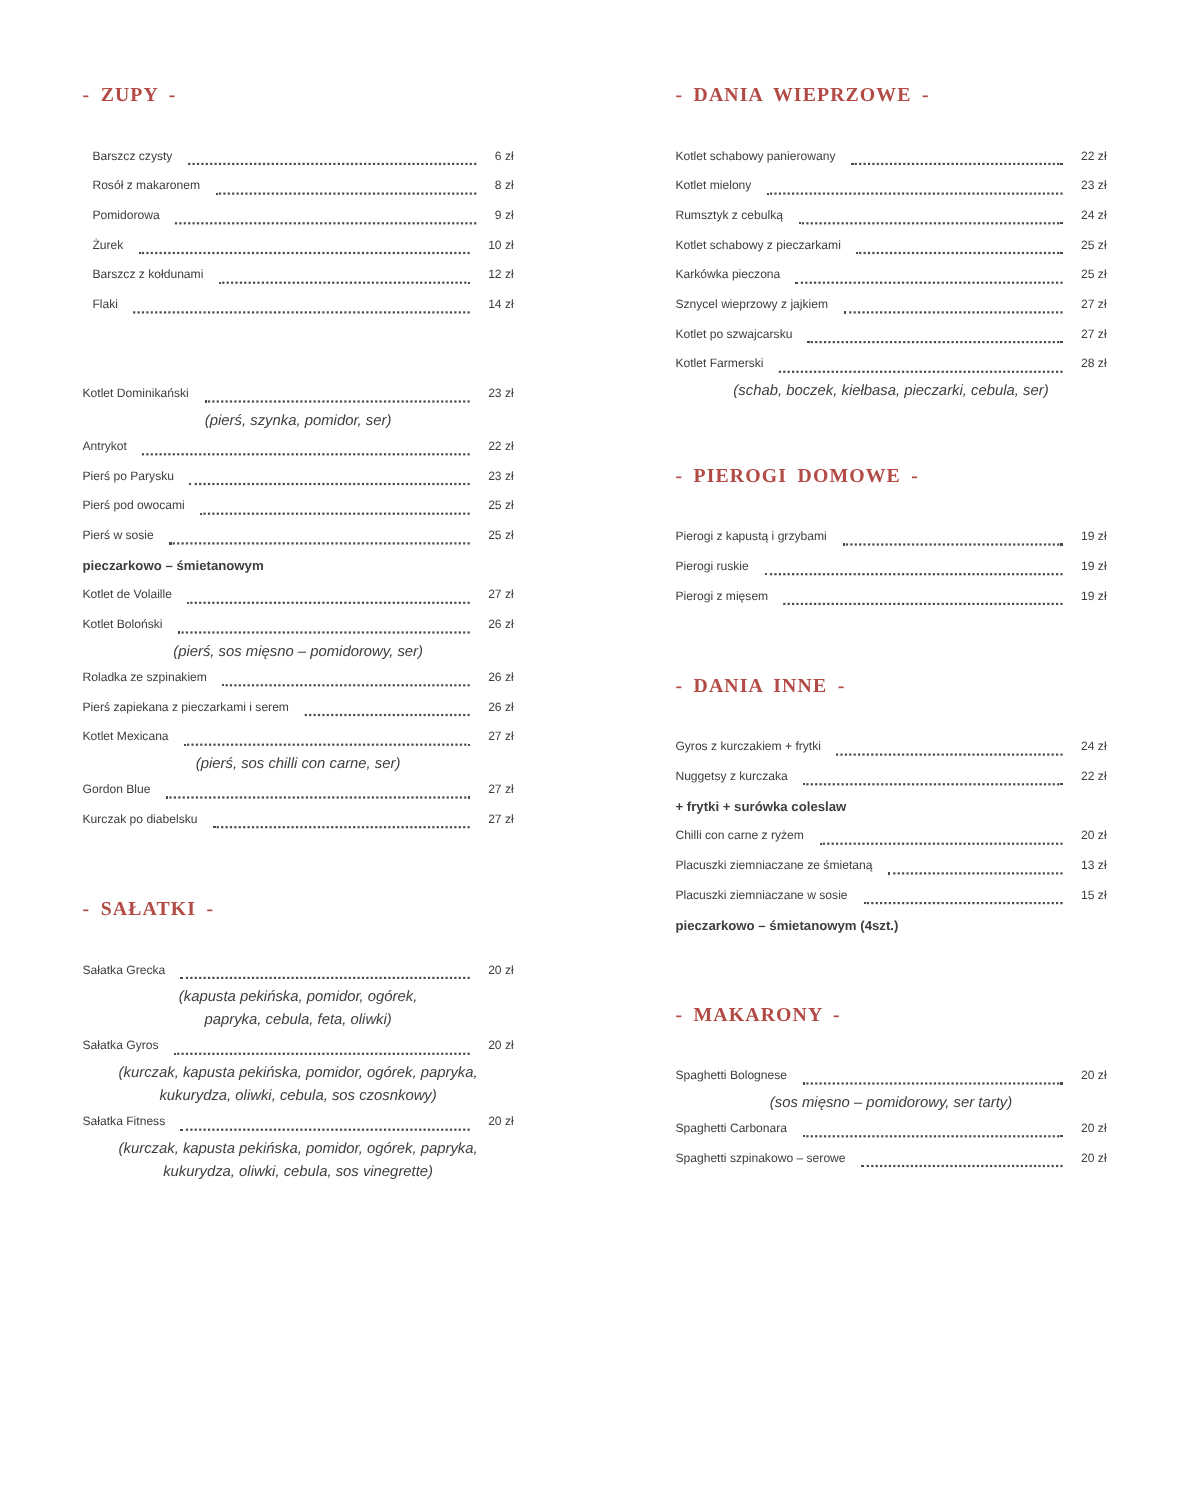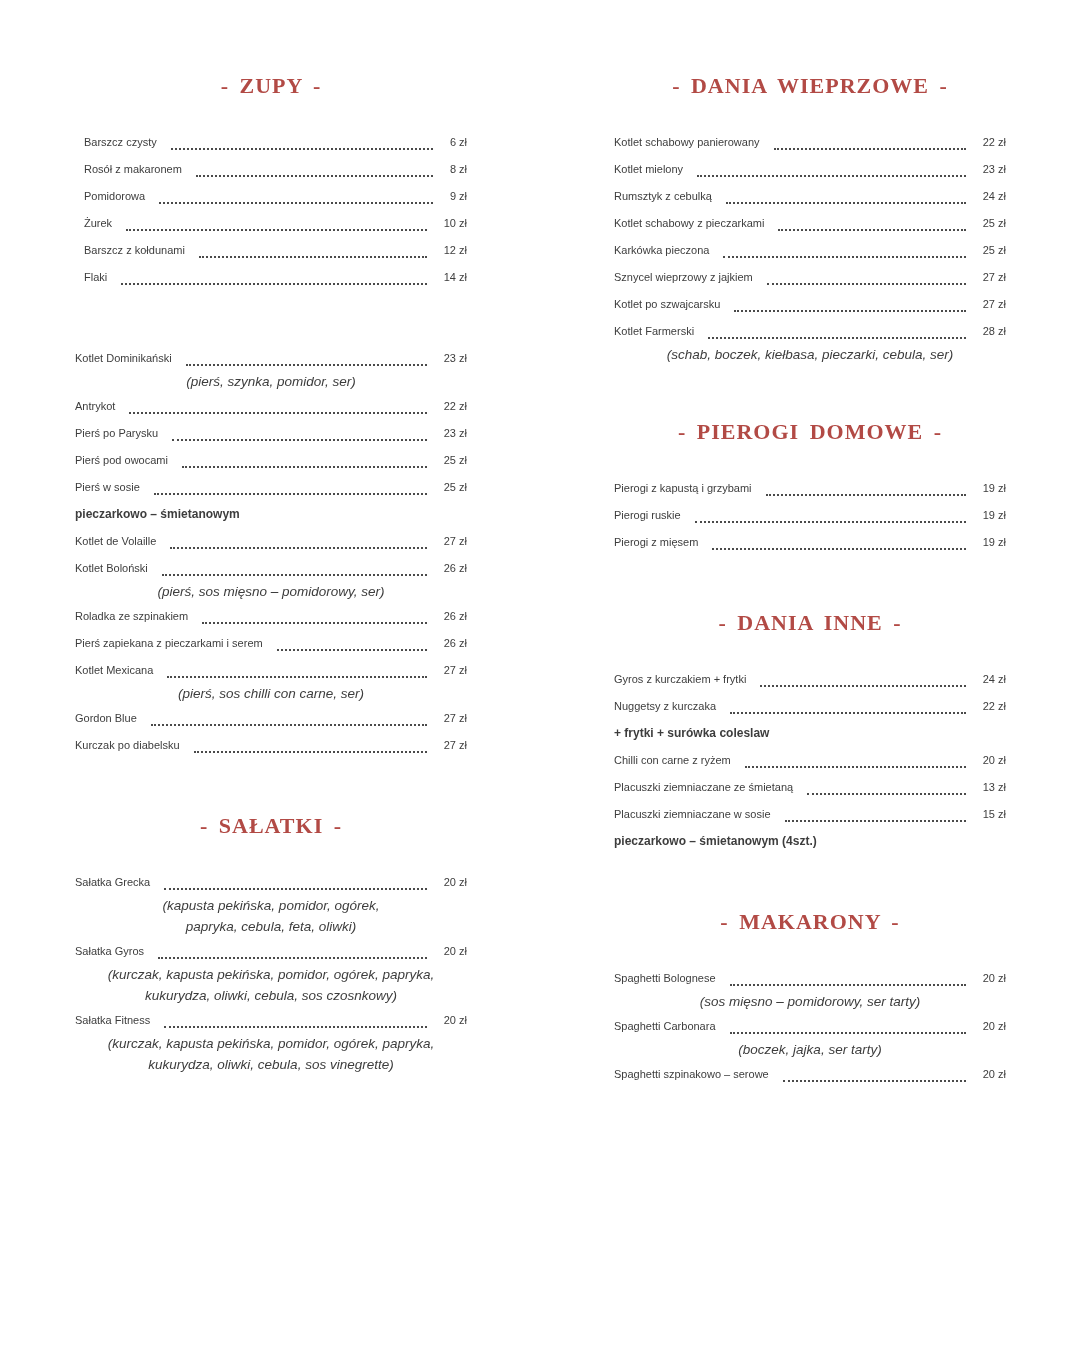--- a/index.html
+++ b/index.html
@@ -18,24 +18,23 @@
     overflow:hidden;
   }
   .col{position:absolute;top:73px;width:392px;}
   #col-left{left:75px;}
   #col-right{left:614px;}
   .menu-section{margin-bottom:55px;}
   .sec-title{
     margin:0 0 30px 0;
     font-family:"Liberation Serif","DejaVu Serif",serif;
     font-weight:bold;
-    font-size:22px;
+    font-size:18px;
     line-height:26px;
     color:var(--accent);
-    text-align:center;
     letter-spacing:1px;
     word-spacing:4px;
   }
   .row{
     display:flex;
     line-height:26px;
     margin-bottom:1px;
     font-size:11px;
     gap:12px;
   }
@@ -304,21 +303,20 @@
             <span class="nm">Spaghetti Bolognese</span>
             <span class="leader"></span>
             <span class="pr">20 zł</span>
           </div>
           <div class="desc">(sos mięsno – pomidorowy, ser tarty)</div>
           <div class="row">
             <span class="nm">Spaghetti Carbonara</span>
             <span class="leader"></span>
             <span class="pr">20 zł</span>
           </div>
-          <div class="desc">(boczek, jajka, ser tarty)</div>
           <div class="row">
             <span class="nm">Spaghetti szpinakowo – serowe</span>
             <span class="leader"></span>
             <span class="pr">20 zł</span>
           </div>
         </div>
       </section>
     </div>
 </div>
 

